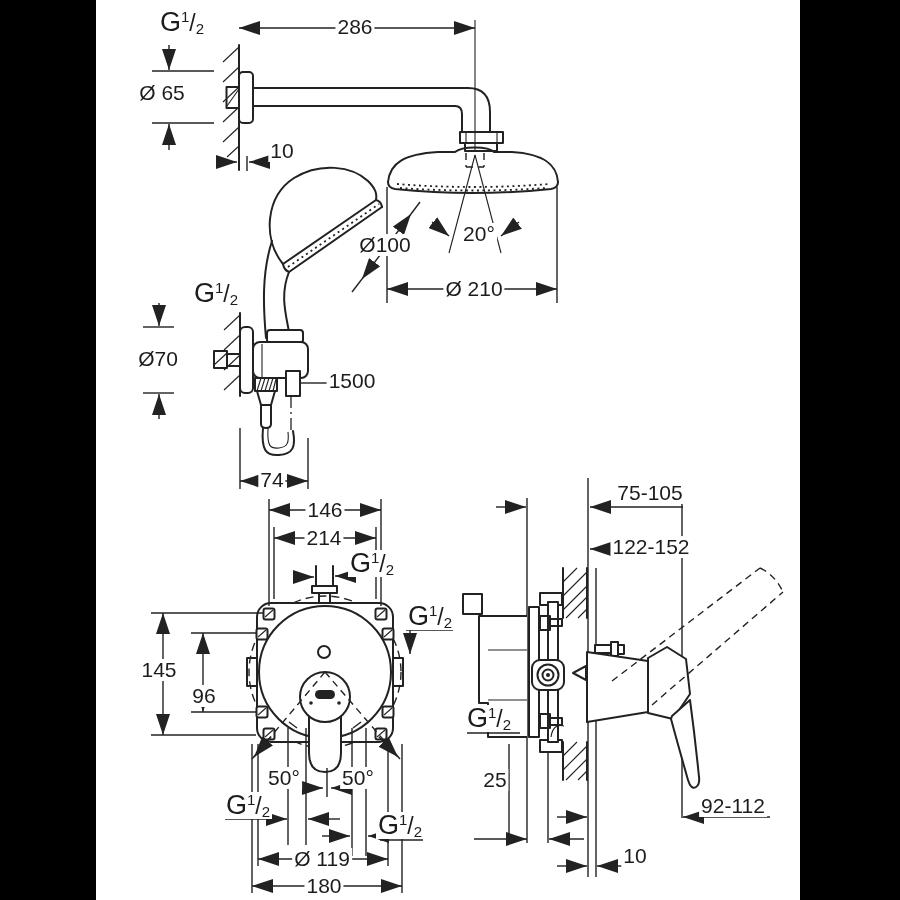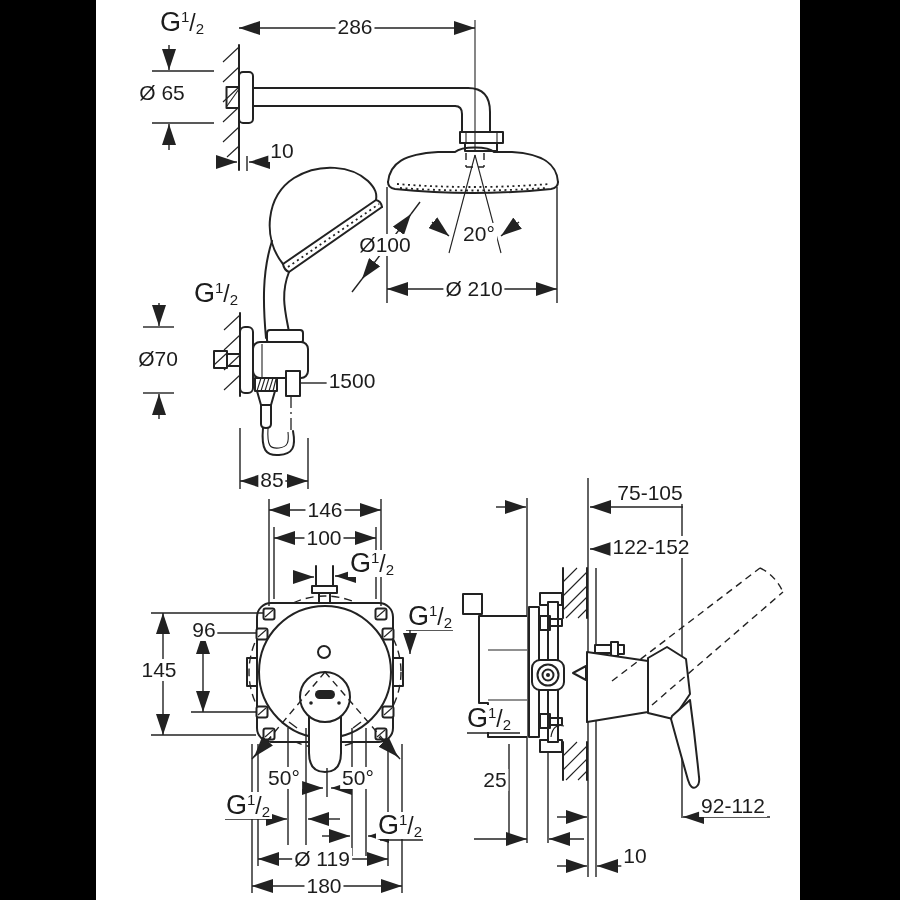--- a/index.html
+++ b/index.html
@@ -285,25 +285,25 @@
   <div class="gl" style="left:465px;top:705px"><span>G</span><sup>1</sup><span class="sl">/</span><sub>2</sub></div>
 
   <div class="dim" style="left:355px;top:27px">286</div>
   <div class="dim" style="left:162px;top:93px">Ø 65</div>
   <div class="dim" style="left:282px;top:151px">10</div>
   <div class="dim" style="left:479px;top:234px">20°</div>
   <div class="dim" style="left:385px;top:245px">Ø100</div>
   <div class="dim" style="left:474px;top:289px">Ø 210</div>
   <div class="dim" style="left:158px;top:359px">Ø70</div>
   <div class="dim" style="left:352px;top:381px">1500</div>
-  <div class="dim" style="left:272px;top:480px">85</div>
+  <div class="dim" style="left:272px;top:480px">74</div>
   <div class="dim" style="left:325px;top:510px">146</div>
-  <div class="dim" style="left:324px;top:538px">100</div>
+  <div class="dim" style="left:324px;top:538px">214</div>
   <div class="dim" style="left:159px;top:670px">145</div>
-  <div class="dim" style="left:204px;top:630px">96</div>
+  <div class="dim" style="left:204px;top:696px">96</div>
   <div class="dim" style="left:284px;top:778px">50°</div>
   <div class="dim" style="left:358px;top:778px">50°</div>
   <div class="dim" style="left:322px;top:859px">Ø 119</div>
   <div class="dim" style="left:324px;top:886px">180</div>
   <div class="dim" style="left:650px;top:493px">75-105</div>
   <div class="dim" style="left:651px;top:547px">122-152</div>
   <div class="dim" style="left:733px;top:806px">92-112</div>
   <div class="dim" style="left:495px;top:780px">25</div>
   <div class="dim" style="left:635px;top:856px">10</div>
 </div>

